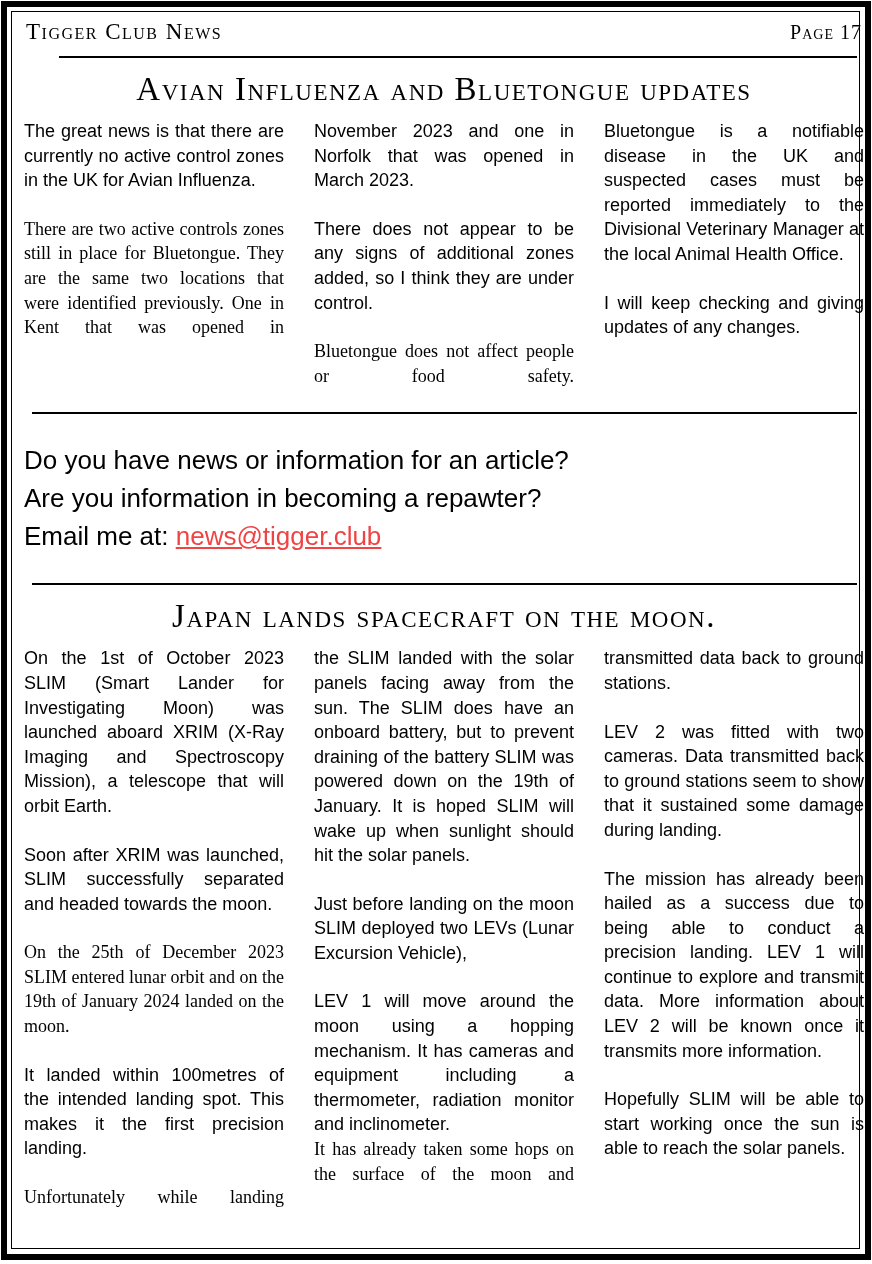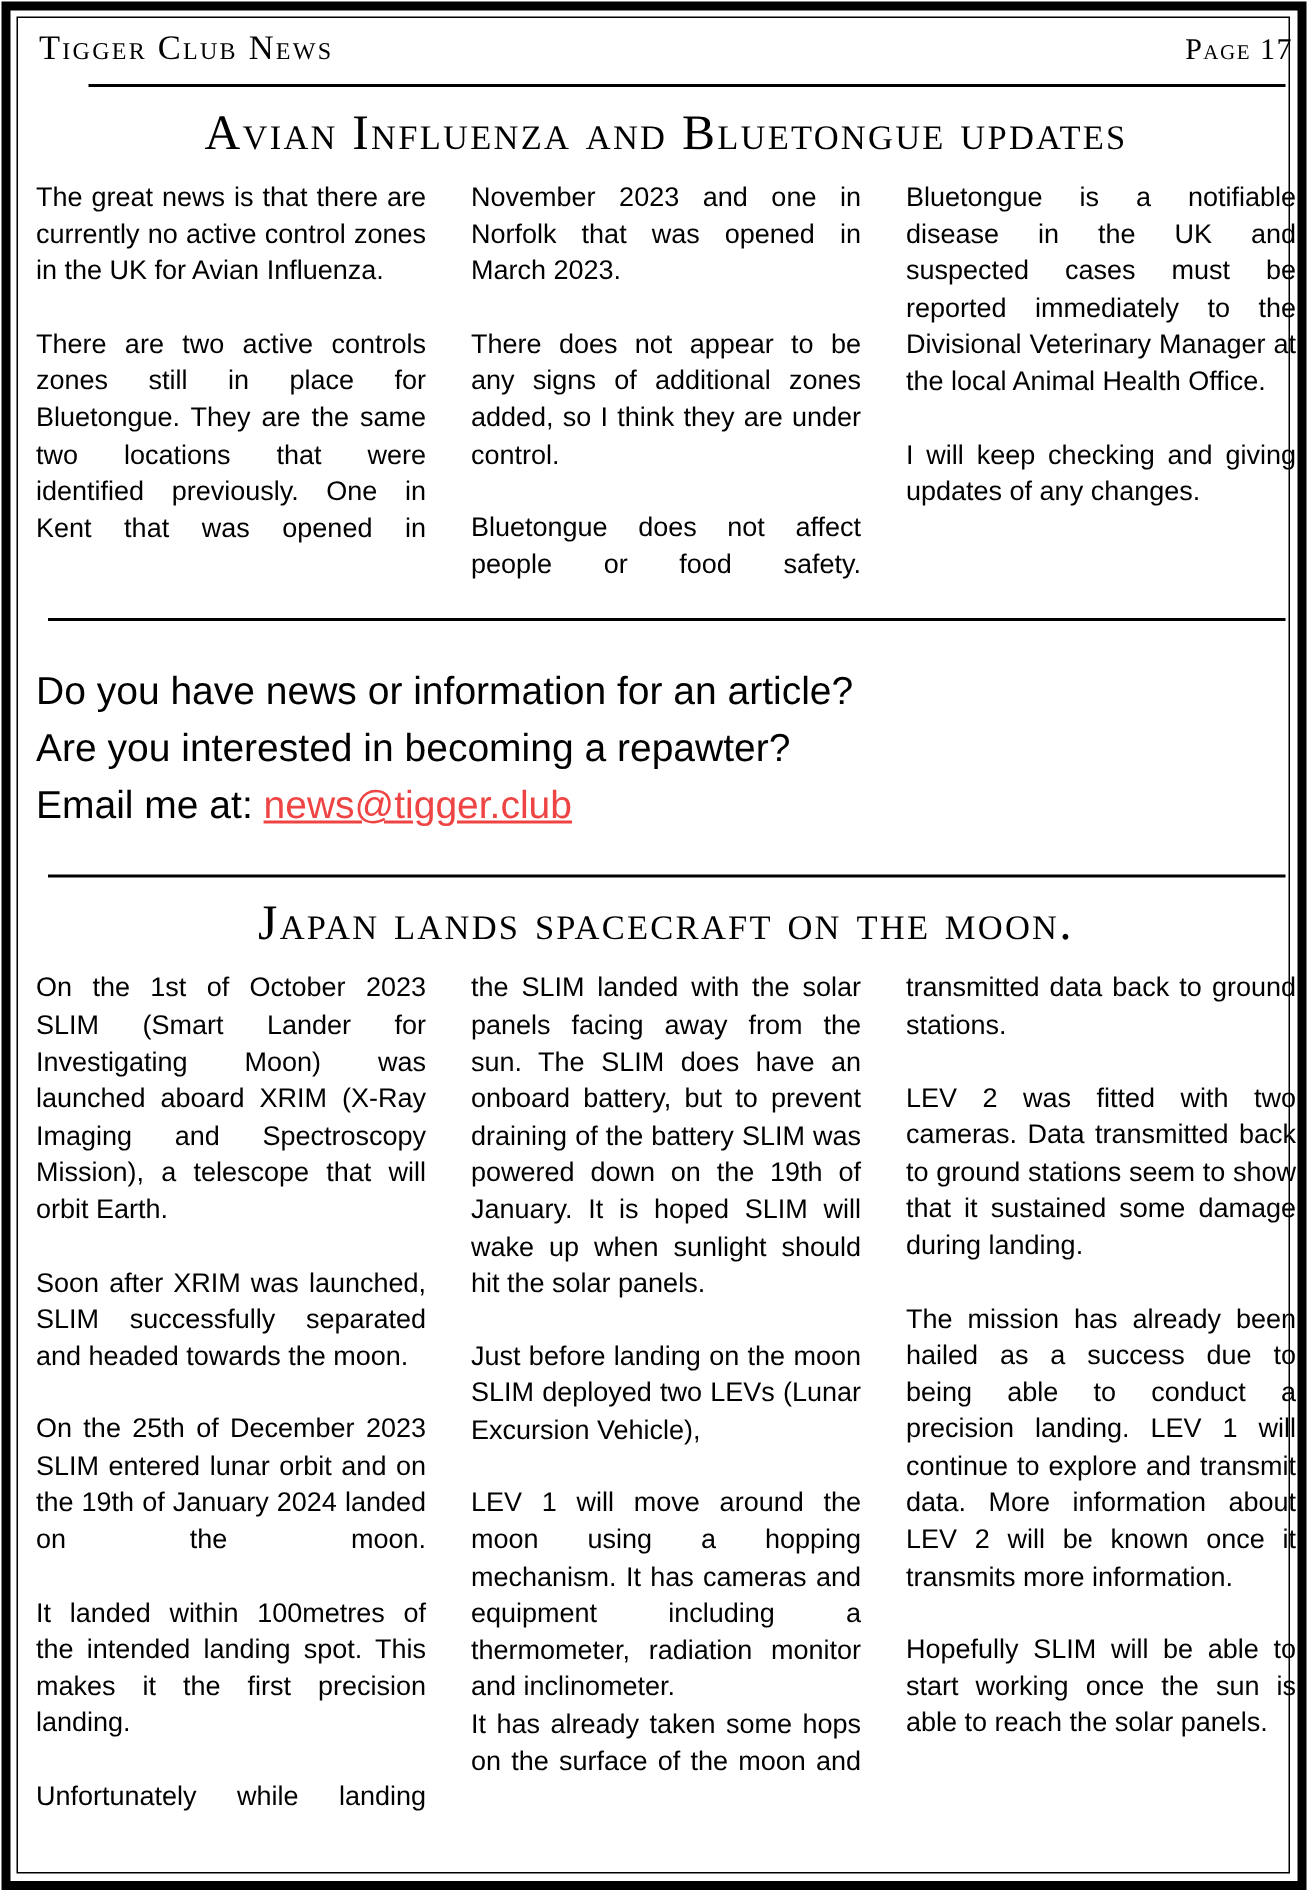--- a/index.html
+++ b/index.html
@@ -20,21 +20,21 @@
   .header-rule{border:none;border-top:2px solid #000;margin:11px 7px 0 35px;}
 
   .article-title{
     font-family:"Liberation Serif",serif;font-variant:small-caps;
     text-align:center;font-size:33px;letter-spacing:1.5px;font-weight:400;
     margin:13px 0 11px 0;
   }
   .columns{display:flex;gap:30px;}
   .col{flex:1;text-align:justify;font-size:18px;line-height:24.6px;}
   .col p{margin:0 0 24px 0;}
-  .col p.spread{text-align-last:justify;}
+  .col p.spread{text-align-last:justify;font-family:Liberation Serif, serif;}
   .col p.tight{margin-bottom:0;}
   .col p:last-child{margin-bottom:0;}
 
   .rule-mid{border:none;border-top:2px solid #000;margin:0 7px 0 8px;}
   .rule-a{margin-top:24px;}
   .rule-b{margin-bottom:2px;}
 
   .notice{font-size:26px;line-height:38px;margin:27px 0 28px 0;}
   .notice a{color:#ef4444;text-decoration:underline;cursor:pointer;}
 
@@ -70,21 +70,21 @@
           <p>Bluetongue is a notifiable disease in the UK and suspected cases must be reported immediately to the Divisional Veterinary Manager at the local Animal Health Office.</p>
           <p>I will keep checking and giving updates of any changes.</p>
         </div>
     </div>
   </div>
 
   <hr class="rule-mid rule-a">
 
   <div class="notice">
     <div>Do you have news or information for an article?</div>
-    <div>Are you interested in becoming a repawter?</div>
+    <div>Are you information in becoming a repawter?</div>
     <div><span>Email me at: </span><a href="#">news@tigger.club</a></div>
   </div>
 
   <hr class="rule-mid rule-b">
 
   <div class="art2">
     <h1 class="article-title">Japan lands spacecraft on the moon.</h1>
     <div class="columns">
       <div class="col">
           <p>On the 1st of October 2023 SLIM (Smart Lander for Investigating Moon) was launched aboard XRIM (X-Ray Imaging and Spectroscopy Mission), a telescope that will orbit Earth.</p>

